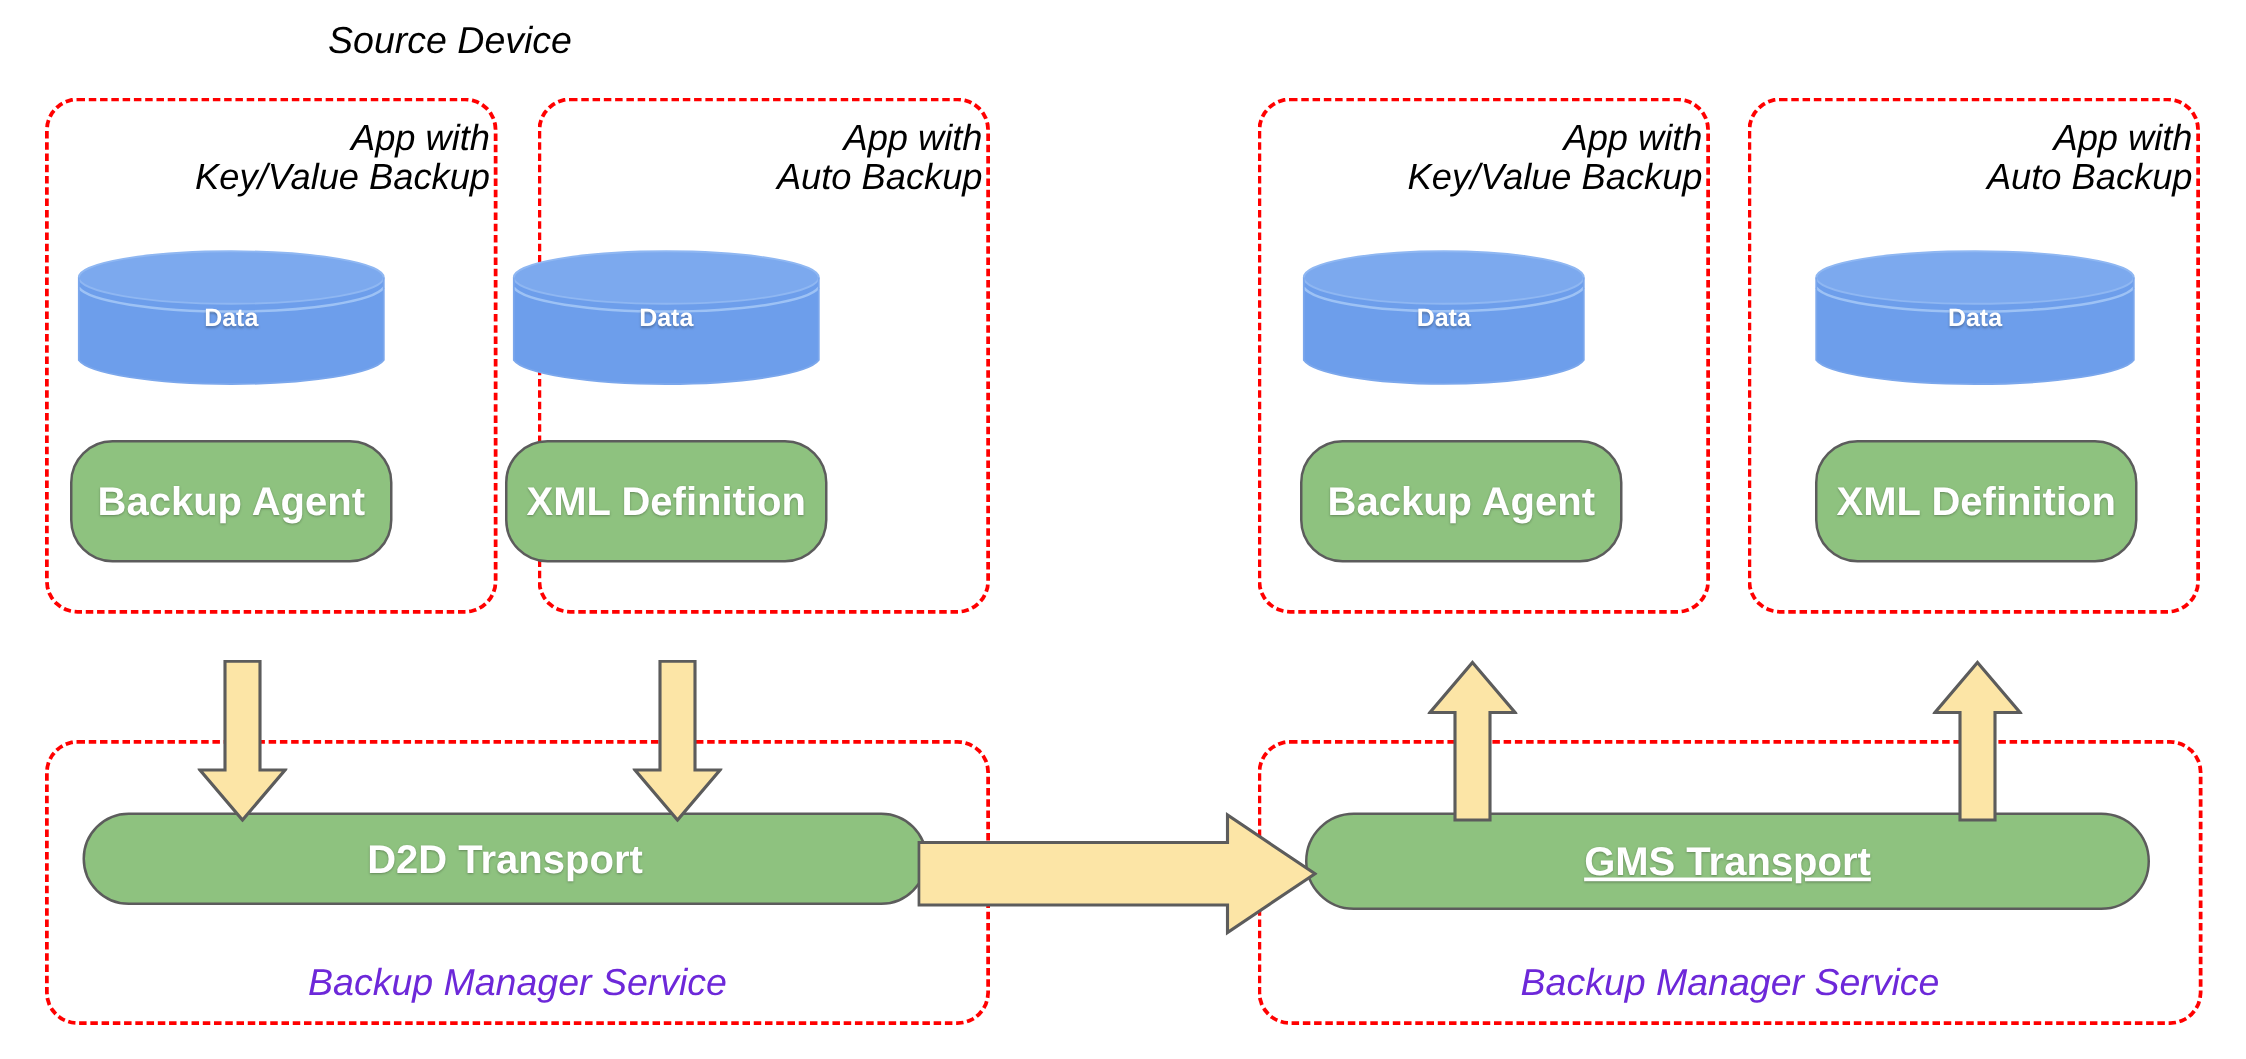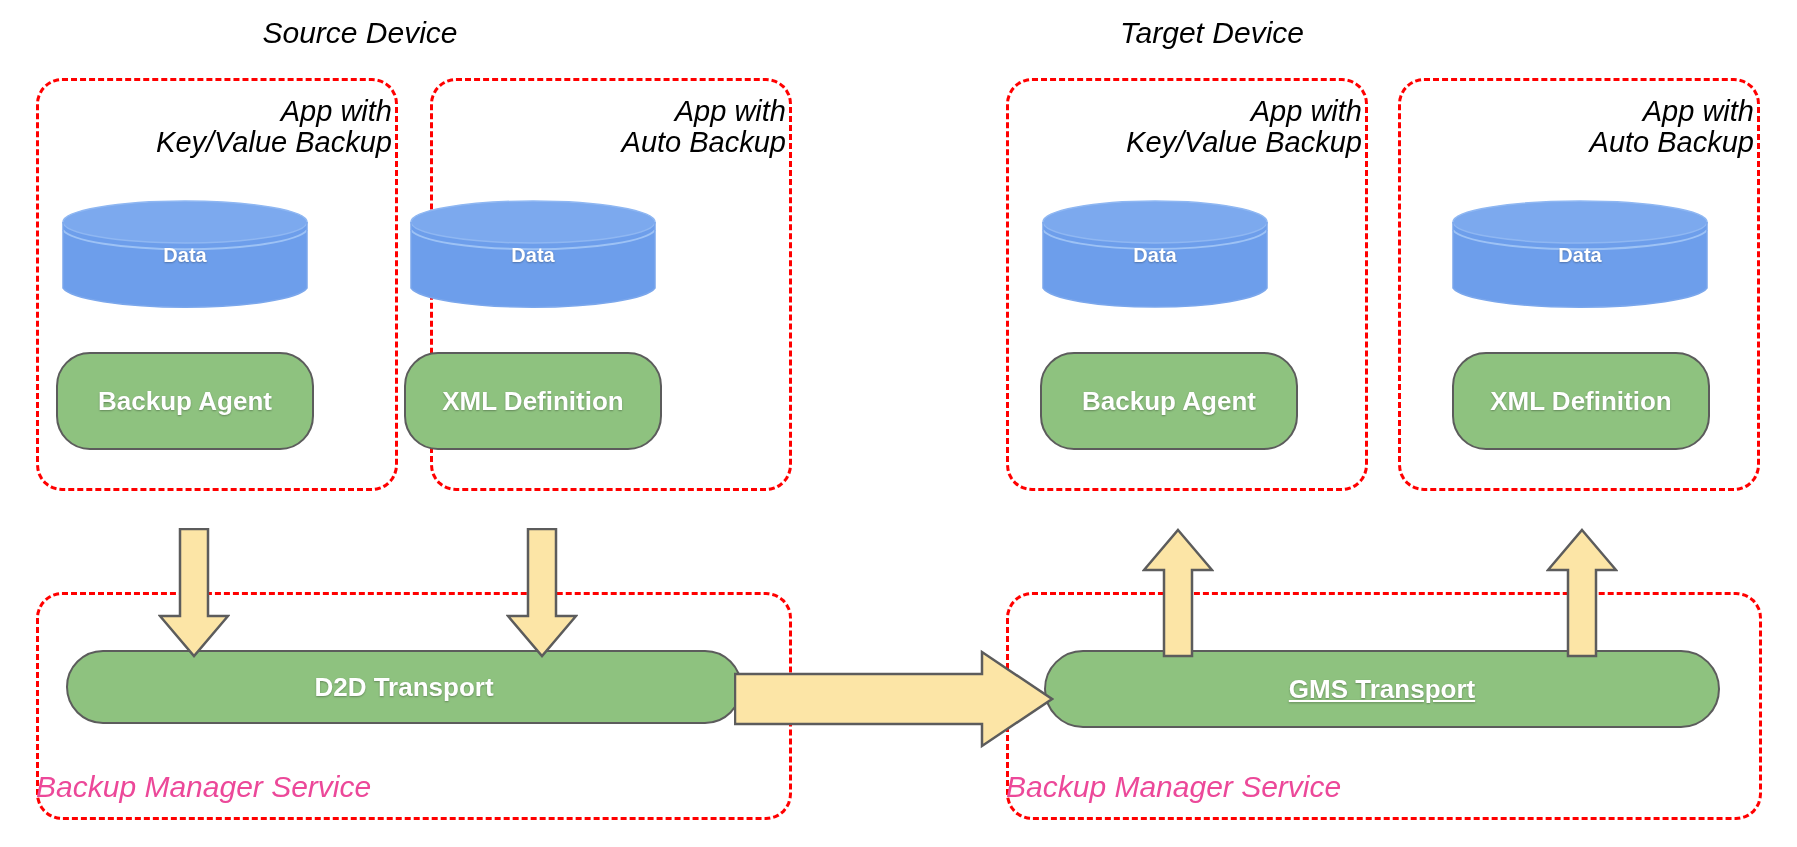--- a/index.html
+++ b/index.html
@@ -48,21 +48,22 @@
     line-height: 1.07;
     color: #000000;
     text-align: right;
     white-space: pre-line;
   }
 
   
   .service-caption {
     font-style: italic;
     font-size: 30px;
-    color: #ec4899;
+    color: #6d28d9;
+    text-align: center;
     white-space: nowrap;
   }
 
   
   .cylinder { position: absolute; }
   .cylinder svg { display: block; }
   .cylinder .cyl-label {
     position: absolute;
     left: 0; right: 0;
     text-align: center;
@@ -76,38 +77,37 @@
   .pill {
     position: absolute;
     background: #8ec27f;
     border: 2px solid #5c5c5c;
     box-sizing: border-box;
     display: flex;
     align-items: center;
     justify-content: center;
     color: #ffffff;
     font-weight: bold;
-    font-size: 26px;
+    font-size: 32px;
     text-shadow: 0 1px 2px rgba(0,0,0,0.30);
   }
   .pill.small { border-radius: 34px; }
   .pill.wide  { border-radius: 46px; }
 
   
   .arrow { position: absolute; }
   .arrow svg { display: block; }
 </style>
 </head>
 <body>
 
 <div id="canvas">
 
   <div class="abs device-title" style="left:154px; top:16px; width:412px;">Source Device</div>
 
-  <div class="abs device-title" style="left:1006px; top:16px; width:412px;">Target Device</div>
 
   <div class="abs dashed-box" style="left:36px; top:78px; width:362px; height:413px;"></div>
 
   <div class="abs app-caption" style="left:42px; top:96px; width:350px;">App with
 Key/Value Backup</div>
 
   <div class="cylinder" style="left:62px; top:200px; width:246px; height:110px;">
     <svg width="246" height="110" viewBox="0 0 246 110">
       <path d="M1,22 L1,88 A123,22 0 0 0 245,88 L245,22 Z" fill="#6d9eeb"></path>
       <ellipse cx="123" cy="22" rx="122" ry="21" fill="#7ca9ee" stroke="#8fb7f2" stroke-width="1.5"></ellipse>

